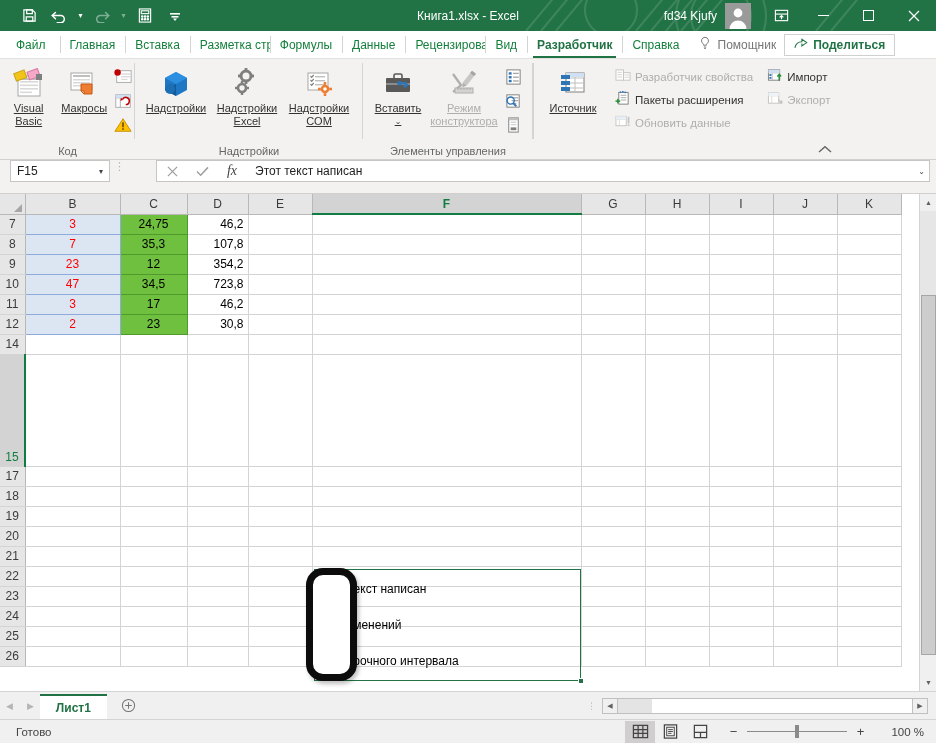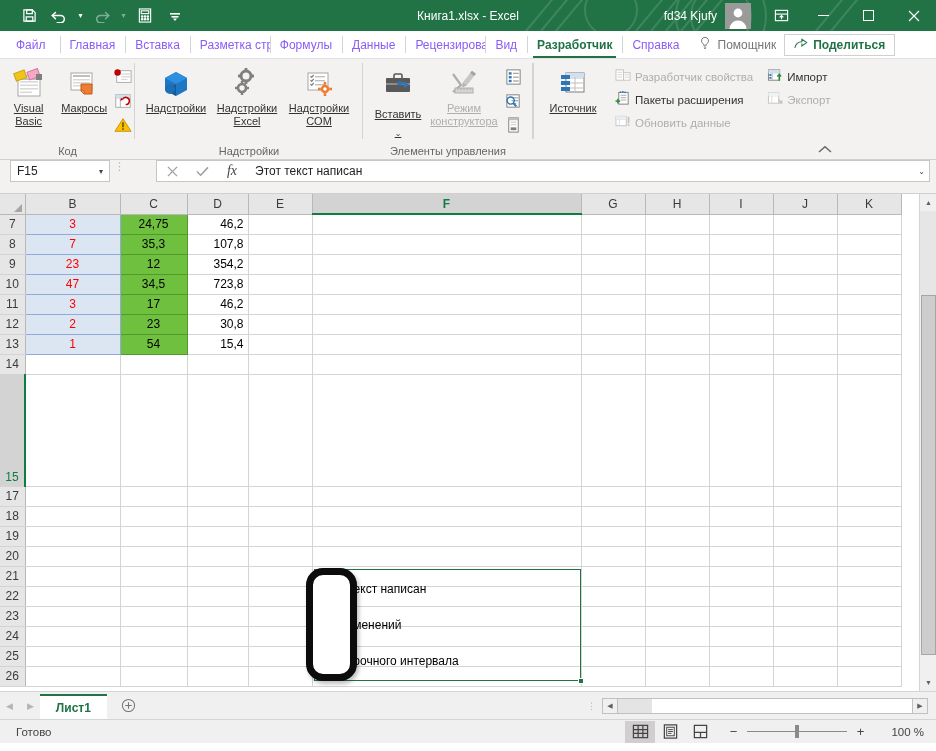--- a/index.html
+++ b/index.html
@@ -54,21 +54,21 @@
   }
   .ribbon-opt { width: 40px; height:31px; display:flex;align-items:center;justify-content:center;color:#fff;}
 
   
   .tabbar {
     height: 28px; background: #fff; display: flex; align-items: stretch;
     border-bottom: 1px solid #e1e1e1; position: relative;
   }
   .tab {
     display: flex; align-items: center; padding: 0 10px;
-    font-size: 12px; color: #8b5cf6; position: relative; white-space: nowrap;
+    font-size: 12px; color: #15803d; position: relative; white-space: nowrap;
   }
   .tab + .tab::before {
     content: ""; position: absolute; left: 0; top: 5px; bottom: 5px; width: 1px; background: #d4d4d4;
   }
   .tab.active { color: #217346; font-weight: bold; }
   .tab.active::after {
     content: ""; position: absolute; left: 6px; right: 6px; bottom: 0; height: 2px; background: #217346;
   }
   .tab.file { padding: 0 14px 0 16px; }
   .tab.clipped { max-width: 80px; overflow: hidden; }
@@ -512,21 +512,21 @@
           </div>
           <div>Надстройки</div>
           <div>COM</div>
         </div>
       </div>
       <div class="rgroup-title">Надстройки</div>
     </div>
 
     <div class="rgroup" style="width:170px;">
       <div class="rgroup-body" style="padding-left:6px;">
-        <div class="bigbtn" style="width:58px;gap:6px;">
+        <div class="bigbtn" style="width:58px;">
           <div class="ic">
             <svg width="32" height="30" viewBox="0 0 32 30">
               <rect x="4" y="9" width="24" height="14" rx="1" fill="#595959"></rect>
               <path d="M12 9 V6.5 a1.5 1.5 0 0 1 1.5 -1.5 h5 a1.5 1.5 0 0 1 1.5 1.5 V9" fill="none" stroke="#595959" stroke-width="1.6"></path>
               <rect x="4" y="14" width="24" height="2" fill="#8c8c8c"></rect>
               <path d="M17 13 h7 v2.5 h-7z" fill="#2e75b6"></path>
               <path d="M21 17 l4 -3 l2 2 l-4 3 z" fill="#2e75b6"></path>
               <circle cx="17.5" cy="14.2" r="2.2" fill="#2e75b6"></circle>
             </svg>
           </div>
@@ -821,33 +821,20 @@
           <td class="cell numR">30,8</td>
           <td class="cell"></td>
           <td class="cell"></td>
           <td class="cell"></td>
           <td class="cell"></td>
           <td class="cell"></td>
           <td class="cell"></td>
           <td class="cell"></td>
         </tr>
         <tr>
-          <td class="rowh">13</td>
-          <td class="cell b">1</td>
-          <td class="cell c">54</td>
-          <td class="cell numR">15,4</td>
-          <td class="cell"></td>
-          <td class="cell"></td>
-          <td class="cell"></td>
-          <td class="cell"></td>
-          <td class="cell"></td>
-          <td class="cell"></td>
-          <td class="cell"></td>
-        </tr>
-        <tr>
           <td class="rowh">14</td>
           <td class="cell"></td>
           <td class="cell"></td>
           <td class="cell"></td>
           <td class="cell"></td>
           <td class="cell"></td>
           <td class="cell"></td>
           <td class="cell"></td>
           <td class="cell"></td>
           <td class="cell"></td>

